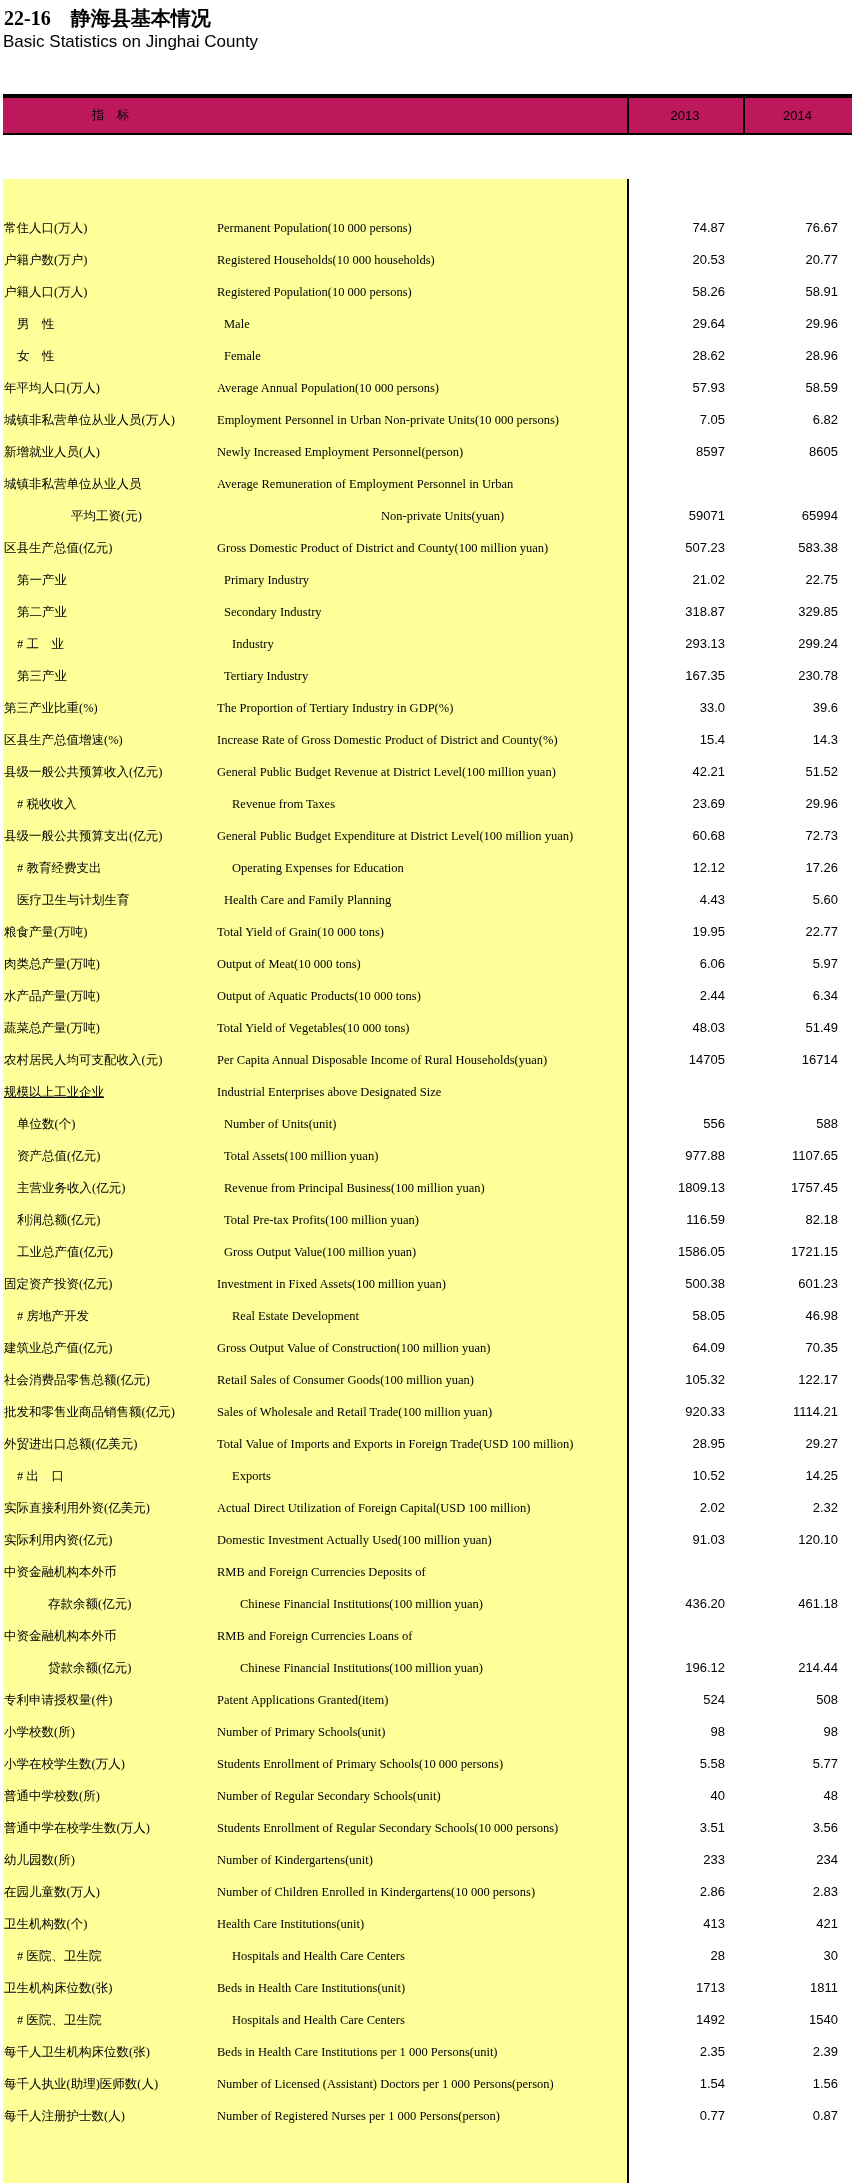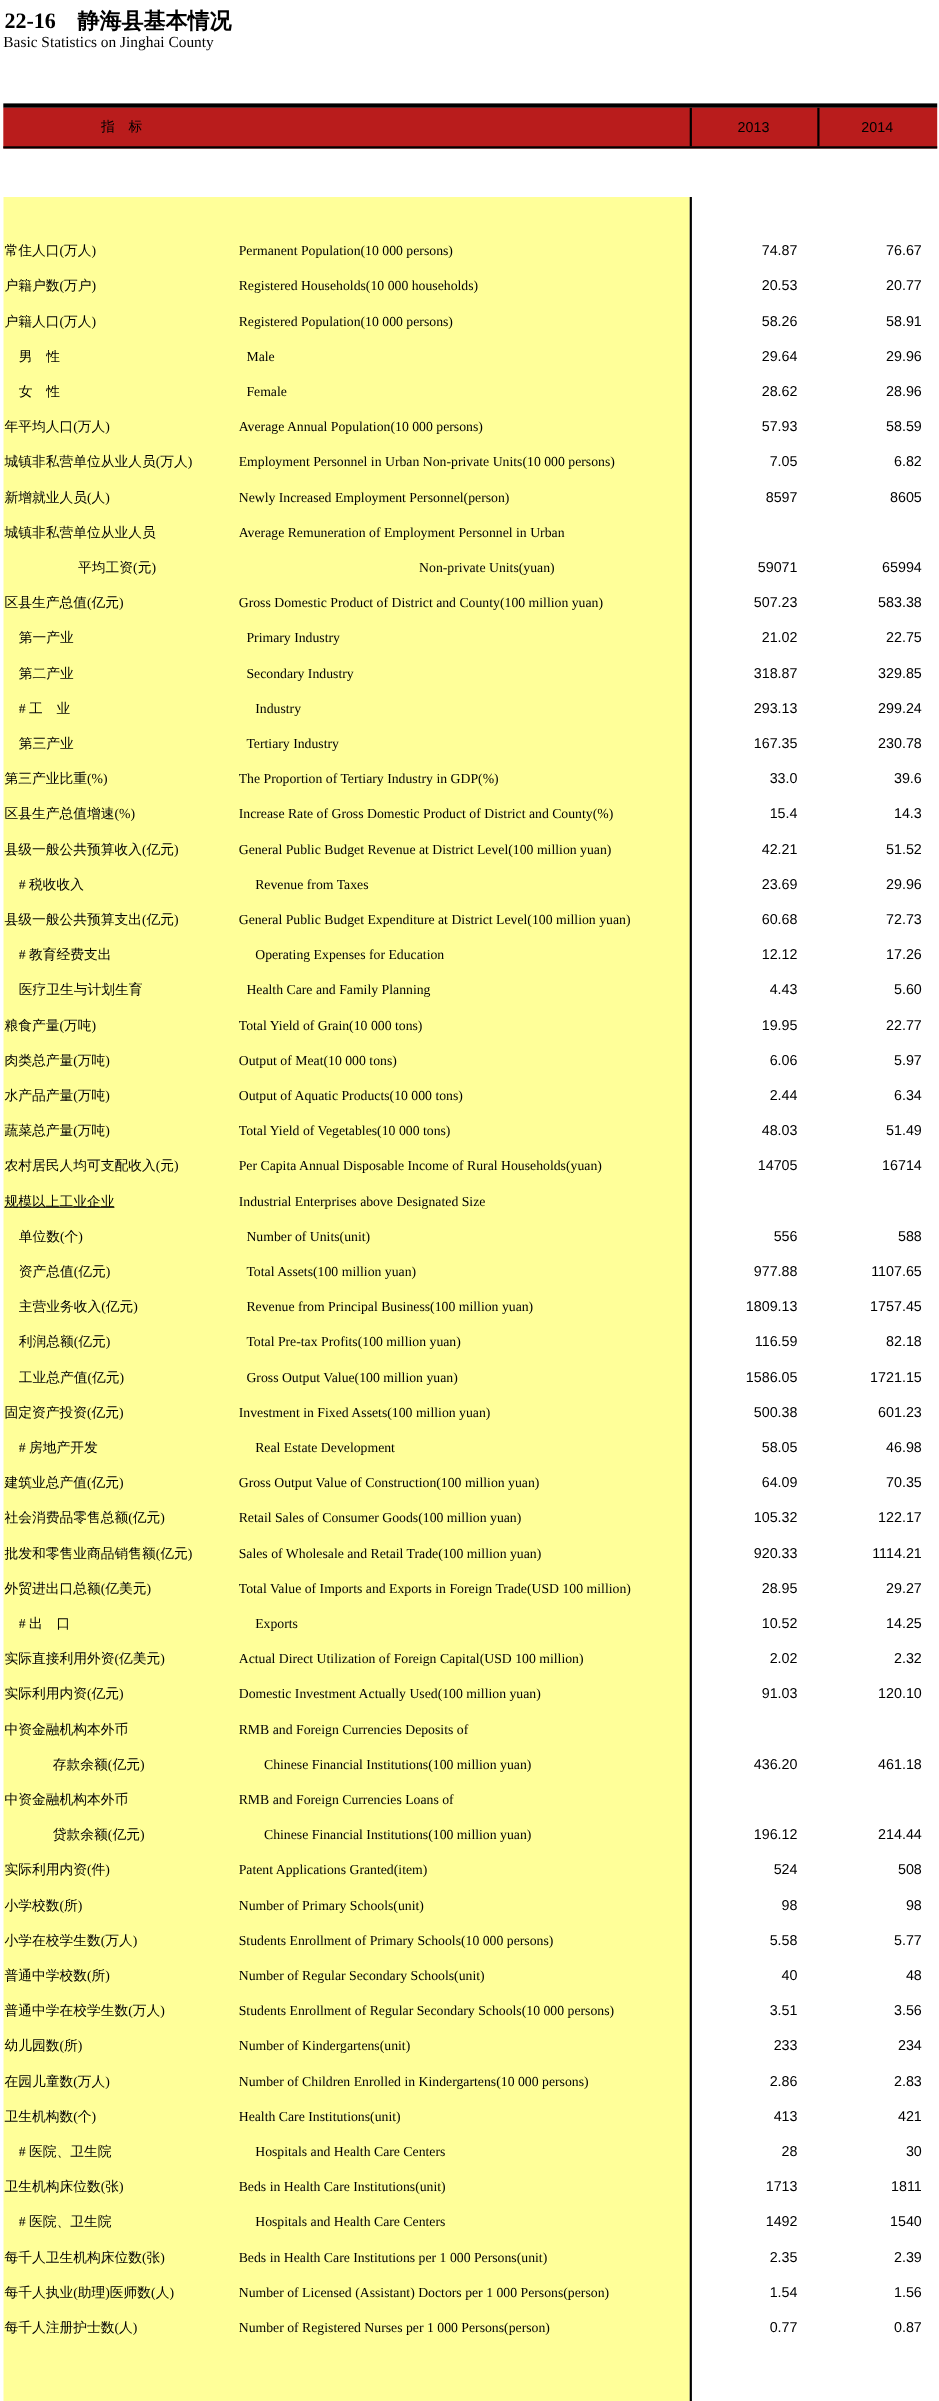--- a/index.html
+++ b/index.html
@@ -1,24 +1,24 @@
 <!DOCTYPE html>
 <html><head>
 <meta charset="utf-8">
 <style>
   html,body{margin:0;padding:0;background:#fff;}
   .canvas{position:relative;width:854px;height:2183px;background:#ffffff;overflow:hidden;
           font-family:"Liberation Serif",serif;color:#000;}
   .title-zh{position:absolute;left:4px;top:5px;font-size:20px;font-weight:bold;
             font-family:"Liberation Serif",serif;white-space:nowrap;}
-  .title-en{position:absolute;left:3px;top:32px;font-size:14px;
-            font-family:Liberation Serif, serif;white-space:nowrap;}
+  .title-en{position:absolute;left:3px;top:32px;font-size:17px;
+            font-family:Liberation Sans, sans-serif;white-space:nowrap;}
   .table{position:absolute;left:3px;top:94px;width:849px;}
   .top-border{height:4px;background:#000;}
-  .thead{position:relative;height:35px;background:#b91c1c;border-bottom:2px solid #000;}
+  .thead{position:relative;height:35px;background:#be185d;border-bottom:2px solid #000;}
   .hcell{position:absolute;top:0;height:35px;line-height:35px;text-align:center;
          font-size:12.5px;white-space:nowrap;}
   .h-ind{left:0;width:215px;}
   .h-item{left:215px;width:409px;}
   .h-y1{left:624px;width:116px;font-family:"Liberation Sans",sans-serif;font-size:13px;}
   .h-y2{left:740px;width:109px;font-family:"Liberation Sans",sans-serif;font-size:13px;}
   .hv{position:absolute;top:0;width:2px;height:35px;background:#000;}
   .hv1{left:624px;} .hv2{left:740px;}
   .tbody{position:relative;height:2013px;background:#fff;padding-top:33px;box-sizing:border-box;overflow:hidden;margin-top:44px;}
   .col-bg{position:absolute;left:0;top:0;bottom:0;width:624px;background:#FFFF99;}
@@ -324,21 +324,21 @@
           <span class="c v v1"></span>
           <span class="c v v2"></span>
         </div>
         <div class="row">
           <span class="c zh z3">贷款余额(亿元)</span>
           <span class="c en e4">Chinese Financial Institutions(100 million yuan)</span>
           <span class="c v v1">196.12</span>
           <span class="c v v2">214.44</span>
         </div>
         <div class="row">
-          <span class="c zh z0">实际利用内资(件)</span>
+          <span class="c zh z0">专利申请授权量(件)</span>
           <span class="c en e0">Patent Applications Granted(item)</span>
           <span class="c v v1">524</span>
           <span class="c v v2">508</span>
         </div>
         <div class="row">
           <span class="c zh z0">小学校数(所)</span>
           <span class="c en e0">Number of Primary Schools(unit)</span>
           <span class="c v v1">98</span>
           <span class="c v v2">98</span>
         </div>

